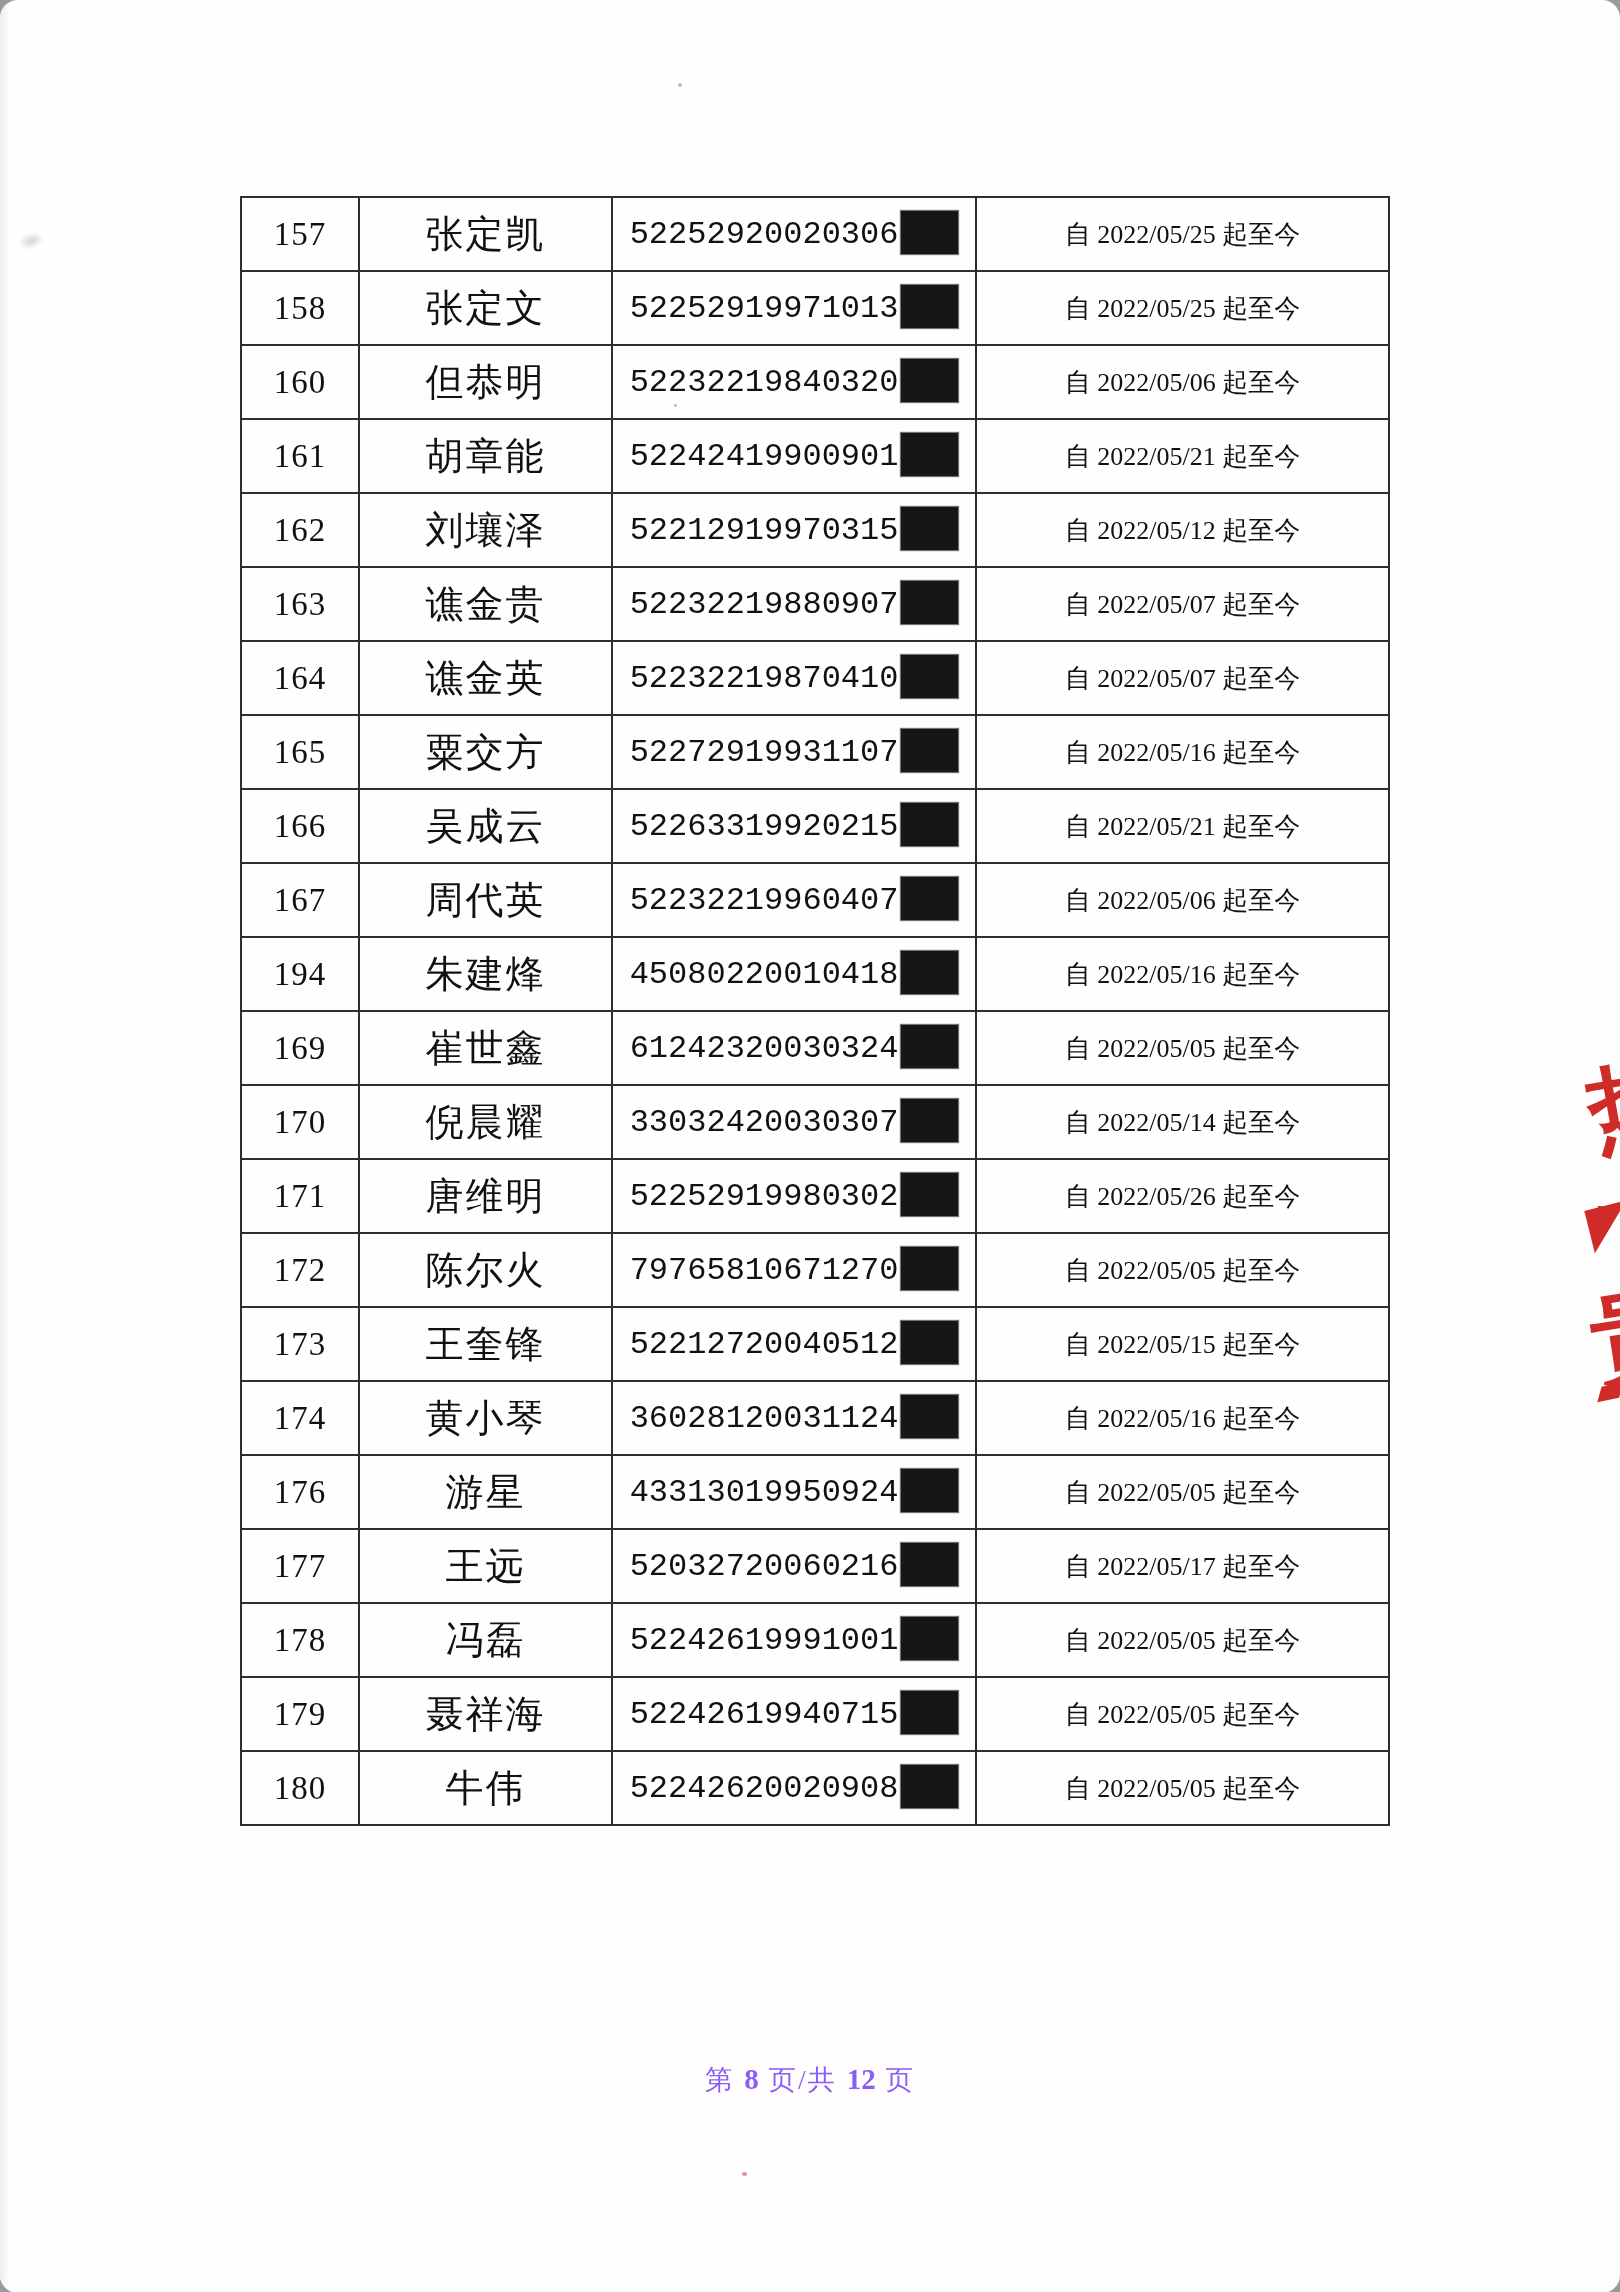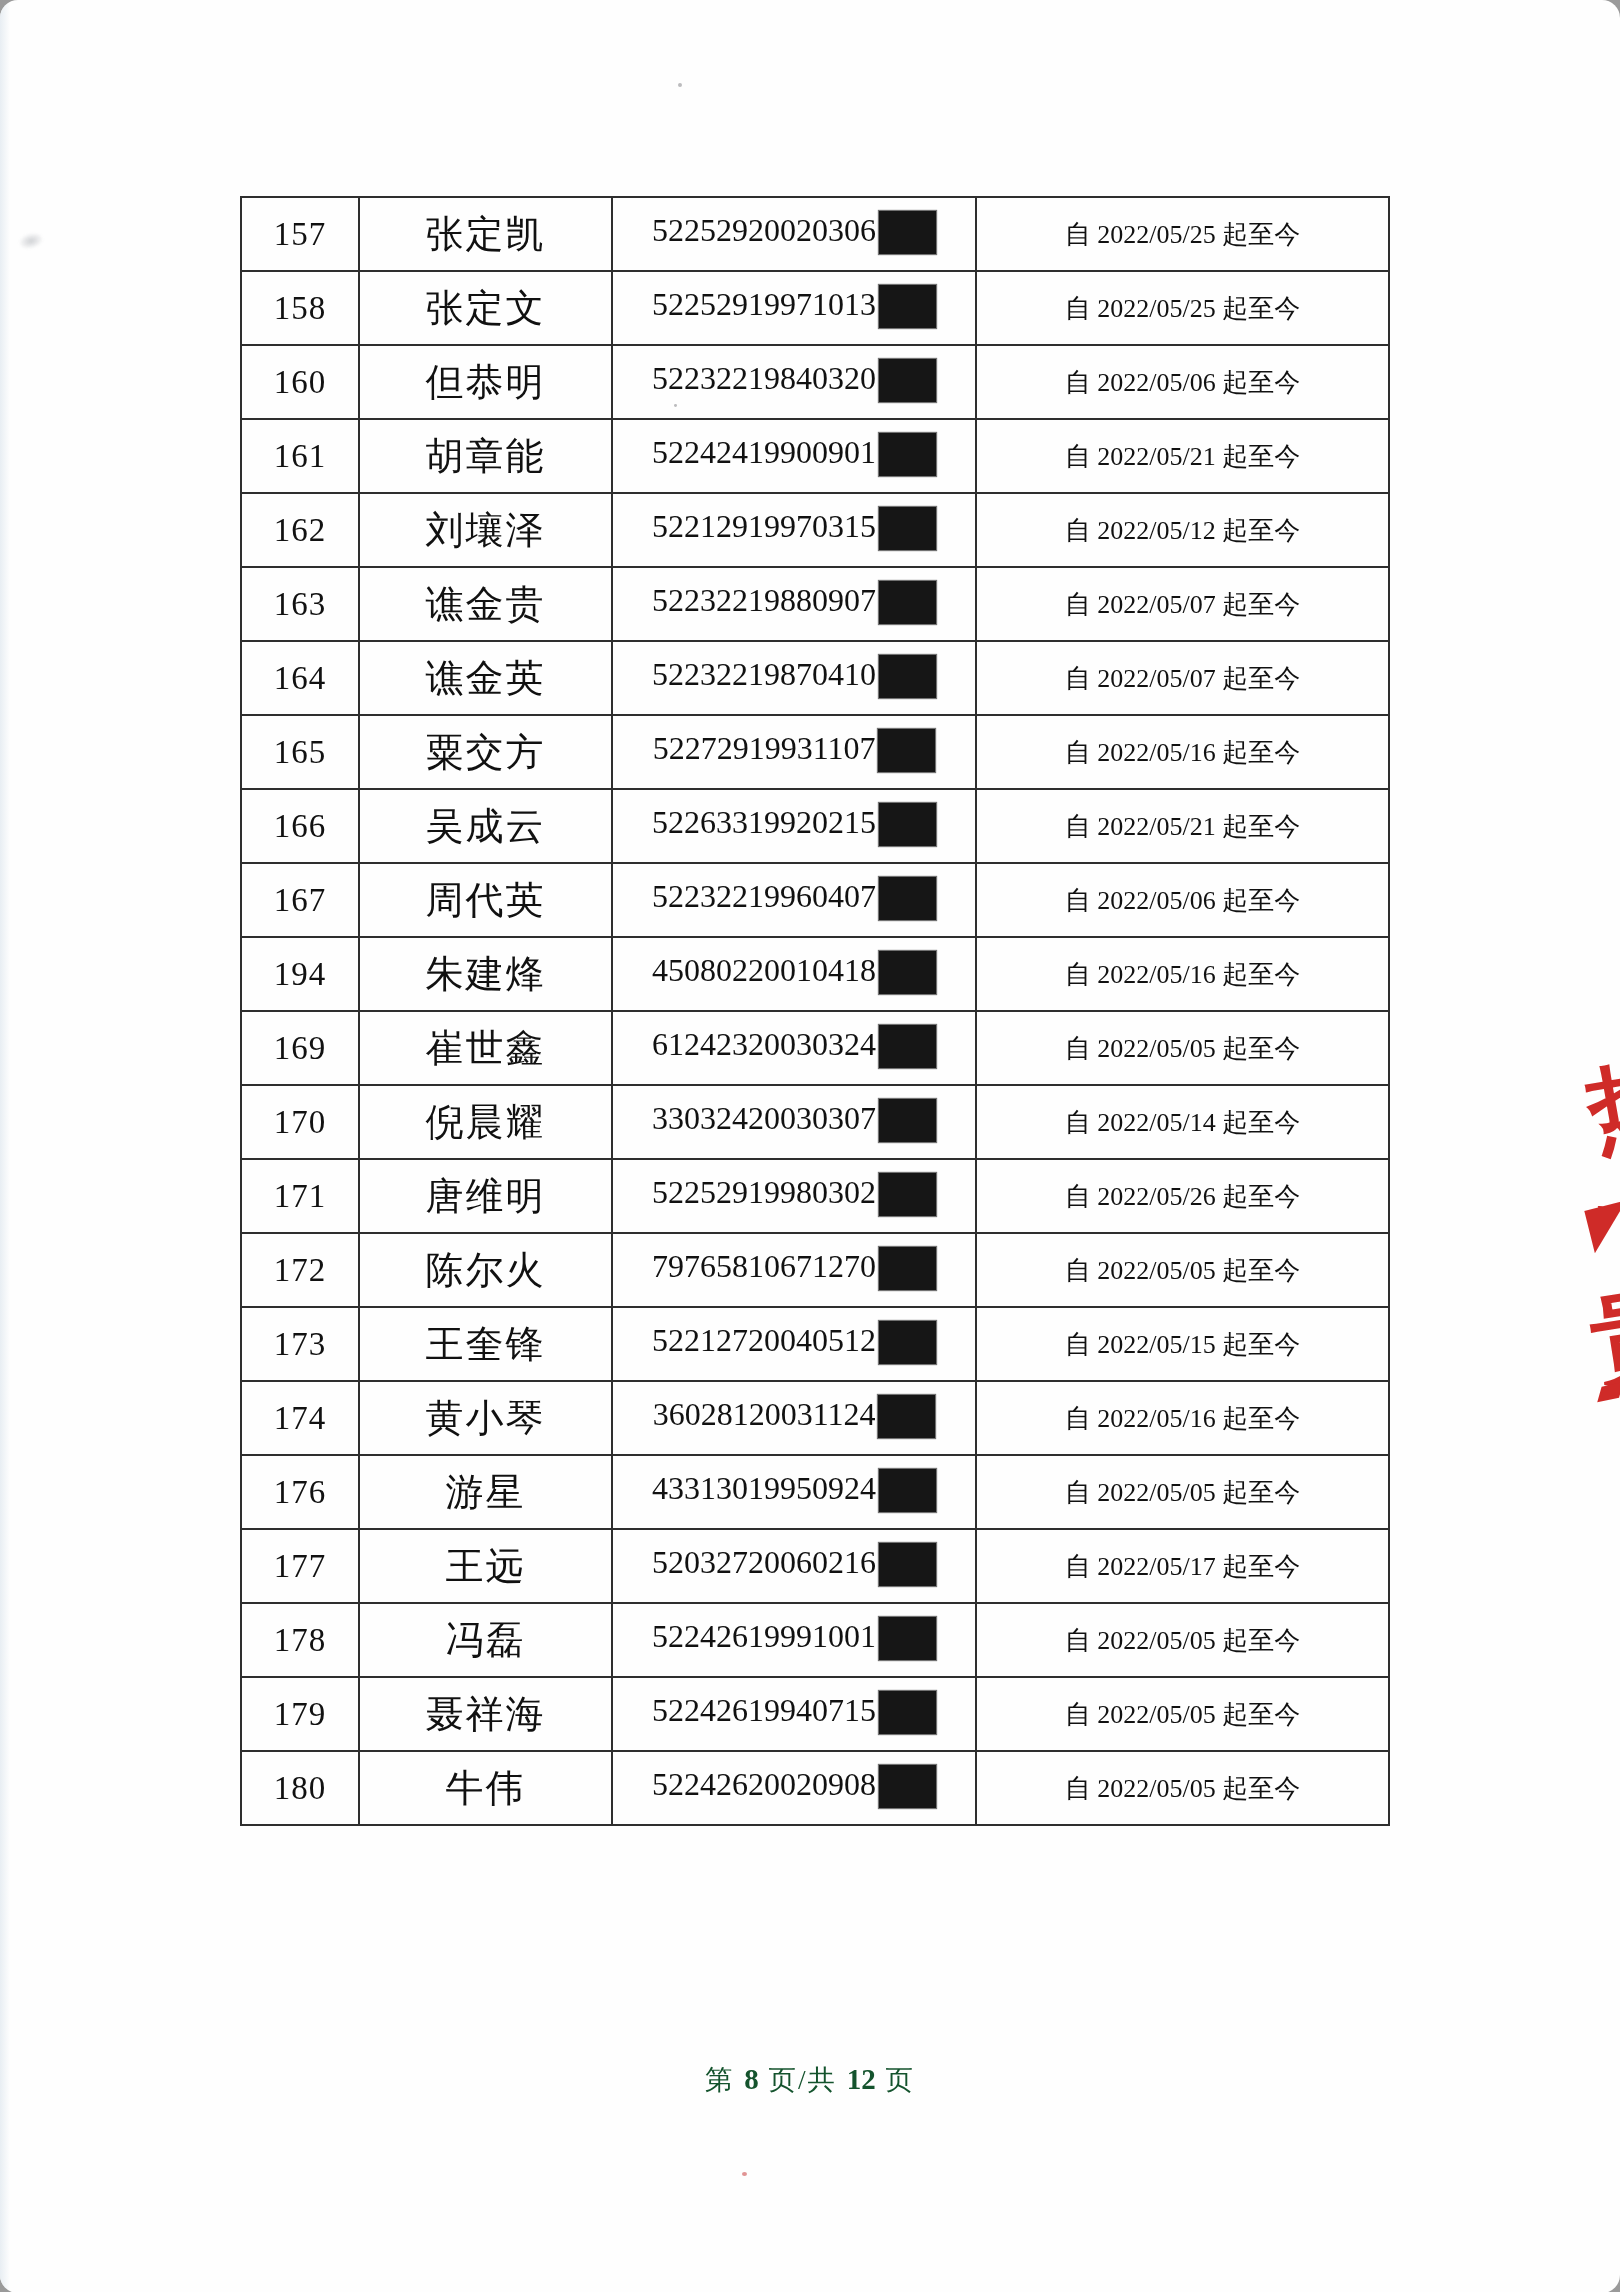--- a/index.html
+++ b/index.html
@@ -41,38 +41,38 @@
     border:2px solid #2e2e2e;
     height:72px; 
     text-align:center;
     vertical-align:middle;
     padding:0;
     overflow:hidden;
     white-space:nowrap;
   }
   td.c-no{width:116px;font-size:33px;letter-spacing:1px;}
   td.c-name{width:251px;font-size:38px;letter-spacing:2px;}
-  td.c-id{width:362px;font-size:32px;}
+  td.c-id{width:362px;font-size:32px;font-family:Liberation Mono, monospace;}
   td.c-period{width:411px;font-size:26px;}
   .idnum{letter-spacing:0px;}
   .redact{
     display:inline-block;
     width:57px;height:43px;
     background:#161616;
     vertical-align:middle;
     margin-left:2.9px;
     transform:translateY(-2px);
     box-shadow:0 0 1px 1px rgba(20,20,20,.6);
   }
   .footer{
     position:absolute;
     left:0;top:2062px;width:1620px;
     text-align:center;
     font-size:27.4px;
-    color:#14532d;
+    color:#8b5cf6;
     letter-spacing:2px;
   }
   .footer b{font-size:29px;letter-spacing:0;padding:0 9.8px;}
   
   .stamp{
     position:absolute;
     left:1564px;top:1059px;width:118px;height:353px;
     font-family:"Liberation Serif","DejaVu Serif",serif;
     pointer-events:none;
   }

